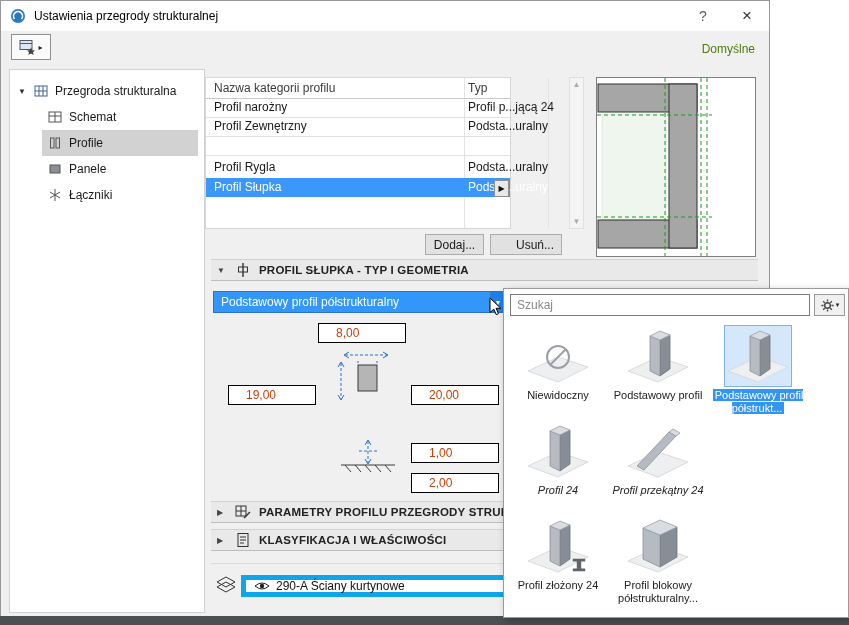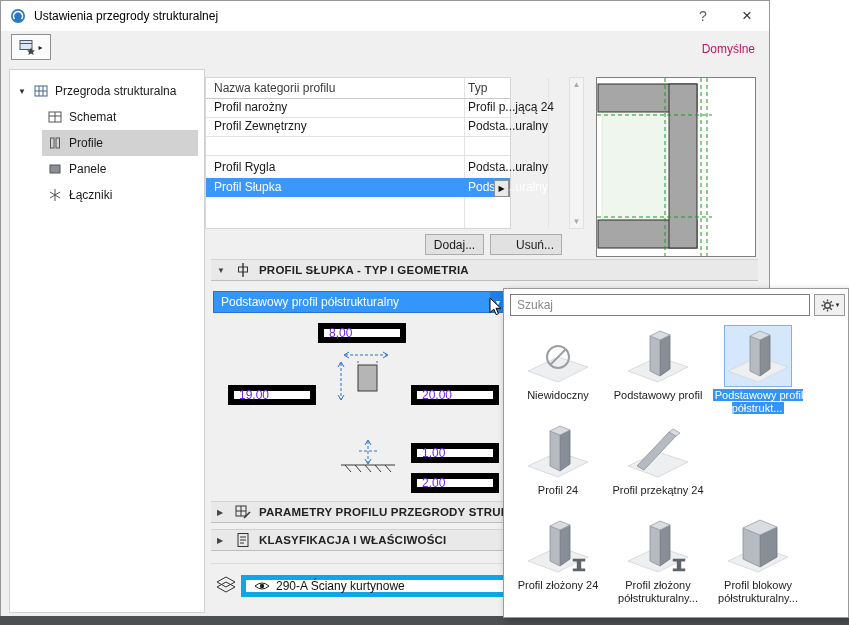--- a/index.html
+++ b/index.html
@@ -15,21 +15,21 @@
   .title-text { margin-left:8px; font-size:12px; color:#000; }
   .tb-spacer { flex:1; }
   .tb-btn { width:44px; height:30px; display:flex; align-items:center; justify-content:center;
             font-size:14px; color:#5a5a5a; cursor:default; }
   .tb-btn.close { font-size:17px; color:#333; }
 
   .toolbar { position:absolute; left:0; top:30px; width:100%; height:36px; }
   .fav-btn { position:absolute; left:10px; top:3px; width:40px; height:26px; background:#fbfbfb;
              border:1px solid #8f8f8f; display:flex; align-items:center; justify-content:center; gap:2px; }
   .fav-btn .mini-arrow { font-size:8px; color:#222; }
-  .defaults-label { position:absolute; right:14px; top:11px; font-size:12px; color:#be185d; }
+  .defaults-label { position:absolute; right:14px; top:11px; font-size:12px; color:#4d7c0f; }
 
   
   .sidebar { position:absolute; left:8px; top:68px; width:196px; height:544px;
              background:#ffffff; border:1px solid #d2d2d2; }
   .tree-row { height:26px; display:flex; align-items:center; font-size:12px; color:#1a1a1a; }
   .tree-root { padding-left:8px; margin-top:8px; }
   .chevron { font-size:8px; color:#333; width:14px; }
   .tree-icon { width:18px; display:flex; justify-content:center; margin-right:5px; }
   .tree-row.child { margin-left:32px; margin-right:6px; padding-left:4px; }
   .tree-row.child.selected { background:#d2d2d2; }
@@ -73,22 +73,22 @@
   
   .combo { position:absolute; left:212px; top:290px; width:294px; height:22px; background:#3296fb;
            border:1px solid #2a72c8; display:flex; align-items:center; }
   .combo .val { margin-left:7px; font-size:12px; color:#ffffff; flex:1; white-space:nowrap; overflow:hidden; }
   .combo .dd { width:16px; height:100%; background:#1f7fe8; color:#fff; font-size:7px;
                display:flex; align-items:center; justify-content:center; }
 
   .cursor { position:absolute; left:489px; top:297px; z-index:40; }
 
   
-  .field { position:absolute; width:88px; height:20px; background:#ffffff; border:6px solid #000000;
-           font-size:12px; color:#6d28d9; display:flex; align-items:center; padding-left:5px; }
+  .field { position:absolute; width:88px; height:20px; background:#ffffff; border:1px solid #000000;
+           font-size:12px; color:#c2410c; display:flex; align-items:center; padding-left:17px; }
   .f-top  { left:317px; top:322px; }
   .f-left { left:227px; top:384px; }
   .f-right{ left:410px; top:384px; }
   .f-o1   { left:410px; top:442px; }
   .f-o2   { left:410px; top:472px; }
   .diagram { position:absolute; }
 
   
   .foot-sep { position:absolute; left:210px; top:562px; width:547px; height:1px; background:#dcdcdc; }
   .layer-icon { position:absolute; left:214px; top:574px; }
@@ -103,21 +103,21 @@
   .popup { position:absolute; left:503px; top:288px; width:346px; height:330px; background:#ffffff;
            border:1px solid #9a9a9a; box-shadow:3px 3px 8px rgba(0,0,0,0.28); z-index:20; }
   .search-input { position:absolute; left:6px; top:5px; width:300px; height:22px; border:1px solid #7a7a7a;
                   font-size:12px; padding-left:6px; font-family:"Liberation Sans","DejaVu Sans",sans-serif; }
   .search-input::placeholder { color:#8a8a8a; }
   .gear-btn { position:absolute; left:310px; top:5px; width:31px; height:22px; background:#f0f0f0;
               border:1px solid #979797; display:flex; align-items:center; justify-content:center; gap:1px; }
   .gear-btn .mini-arrow { font-size:7px; color:#222; }
 
   .p-row { position:absolute; left:4px; width:300px; height:95px; display:flex; }
-  .pr1 { top:36px; } .pr2 { top:131px; } .pr3 { top:226px; }
+  .pr1 { top:36px; } .pr2 { top:131px;font-style:italic; } .pr3 { top:226px; }
   .p-item { width:100px; display:flex; flex-direction:column; align-items:center; }
   .thumb-box { width:68px; height:62px; display:flex; align-items:center; justify-content:center;
                border:1px solid transparent; }
   .p-item.sel .thumb-box { background:#d4e7fb; border:1px solid #7eb4ee; }
   .p-label { margin-top:2px; font-size:11px; line-height:1.18; color:#222; text-align:center; max-width:94px; }
   .p-item.sel .p-label span { background:#3194f6; color:#ffffff; padding:0 2px; }
 </style>
 </head>
 <body>
 
@@ -444,30 +444,20 @@
               <use href="#sym-col" width="66" height="62"></use>
               <use href="#sym-ibeam" x="46" y="42" width="16" height="16"></use>
             </svg>
           </div>
         <div class="p-label"><span>Profil złożony 24</span></div>
       </div>
       <div class="p-item">
         <div class="thumb-box">
             <svg width="66" height="62">
               <use href="#sym-ground" width="66" height="62"></use>
-              <use href="#sym-col" width="66" height="62"></use>
-              <use href="#sym-ibeam" x="46" y="42" width="16" height="16"></use>
-            </svg>
-          </div>
-        <div class="p-label"><span>Profil złożony półstrukturalny...</span></div>
-      </div>
-      <div class="p-item">
-        <div class="thumb-box">
-            <svg width="66" height="62">
-              <use href="#sym-ground" width="66" height="62"></use>
               <use href="#sym-block" width="66" height="62"></use>
             </svg>
           </div>
         <div class="p-label"><span>Profil blokowy półstrukturalny...</span></div>
       </div>
     </div>
   </div>
 
   <svg class="cursor" width="14" height="20" viewBox="0 0 14 20">
     <polygon points="1,1 1,15.5 4.8,12.2 7.2,17.6 9.5,16.6 7.1,11.3 11.8,11.3" fill="#ffffff" stroke="#000000" stroke-width="1"></polygon>

